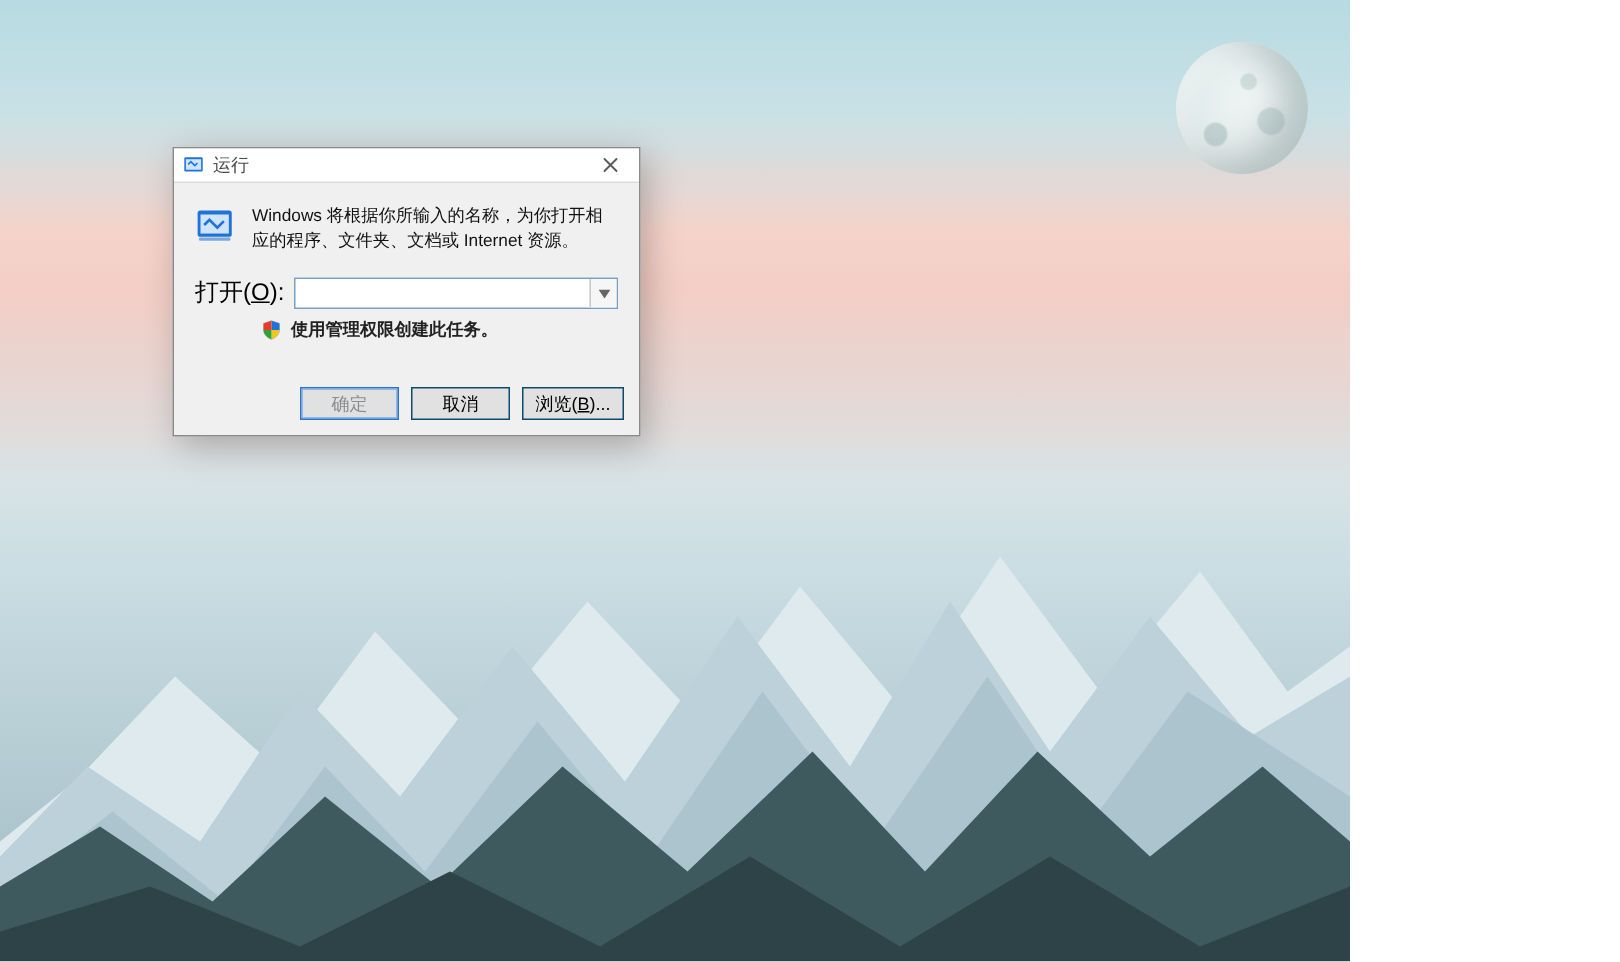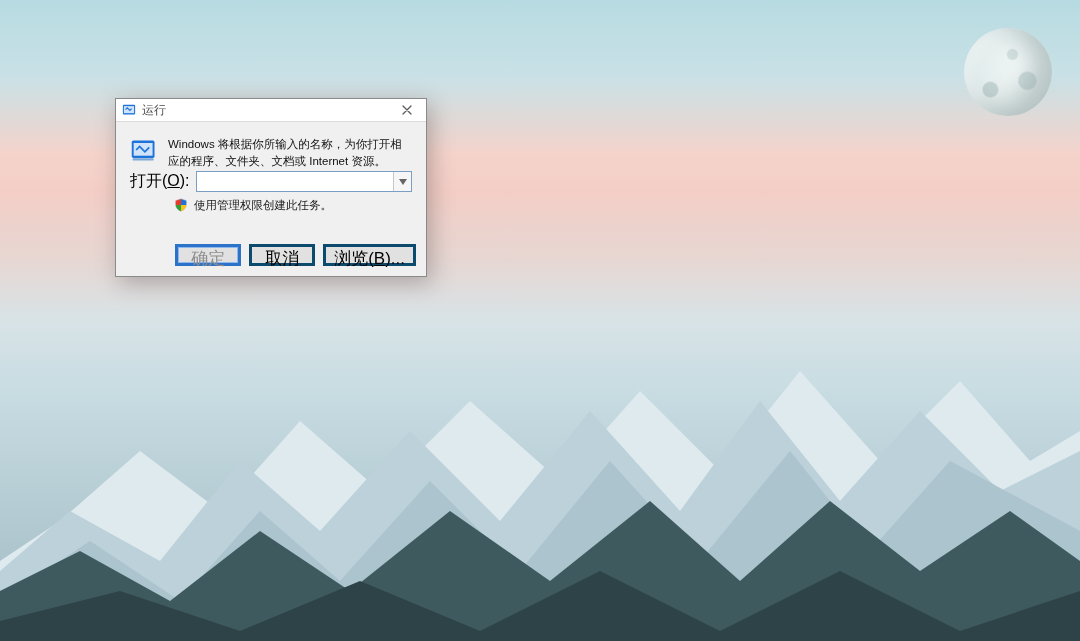--- a/index.html
+++ b/index.html
@@ -9,21 +9,21 @@
     height: 641px;
     overflow: hidden;
     font-family: "Microsoft YaHei", "Segoe UI", Tahoma, sans-serif;
     font-size: 12px;
     color: #000;
   }
 
   
   .desktop {
     position: relative;
-    width: 1080px;
+    width: 900px;
     height: 641px;
     background:
       linear-gradient(to bottom,
         #b7dbe2 0%,
         #c9e1e6 12%,
         #f4d3cb 24%,
         #f3cec6 30%,
         #e7d6d2 40%,
         #d8e3e6 50%,
         #c9dde3 60%,
@@ -102,21 +102,21 @@
     cursor: pointer;
   }
 
   .body {
     padding: 14px 14px 8px 14px;
   }
   .descRow {
     display: flex;
     align-items: flex-start;
     gap: 10px;
-    margin-bottom: 2px;
+    margin-bottom: 16px;
   }
   .descIcon {
     width: 28px; height: 28px; flex: 0 0 28px;
     display:flex; align-items:center; justify-content:center;
   }
   .descText {
     font-size: 11.5px;
     line-height: 1.45;
     color: #111;
   }
@@ -152,44 +152,46 @@
     width: 17px;
     display: flex; align-items: center; justify-content: center;
     border-left: 1px solid #c8c8c8;
     color: #666;
     cursor: pointer;
     background: #f6f6f6;
   }
 
   .shieldRow {
     display: flex;
+    align-items: center;
     gap: 6px;
     margin: 4px 0 14px 44px;
     font-size: 11.5px;
     color: #222;
+    font-weight: bold;
   }
   .shieldRow .sicon { width:14px; height:14px; display:inline-flex; }
 
   .btnbar {
     display: flex;
     justify-content: flex-end;
     gap: 8px;
     padding: 8px 10px 10px 10px;
     background: #f0f0f0;
     border-top: 1px solid #dcdcdc00; 
   }
   .wbtn {
     min-width: 66px;
     height: 22px;
     padding: 0 8px;
     font: inherit;
-    font-size: 17px;
+    font-size: 12px;
     color: #000;
     background: #e1e1e1;
-    border: 3px solid #0c4a6e;
+    border: 1px solid #0c4a6e;
     cursor: pointer;
   }
   .wbtn.primary   { border-color:#2d72c9; box-shadow: inset 0 0 0 1px #8db8ef; }
   .wbtn.disabled  { color:#8d8d8d; }
   .wbtn .accel { text-decoration: underline; }
 </style>
 </head>
 <body>
 
 <div class="desktop">

